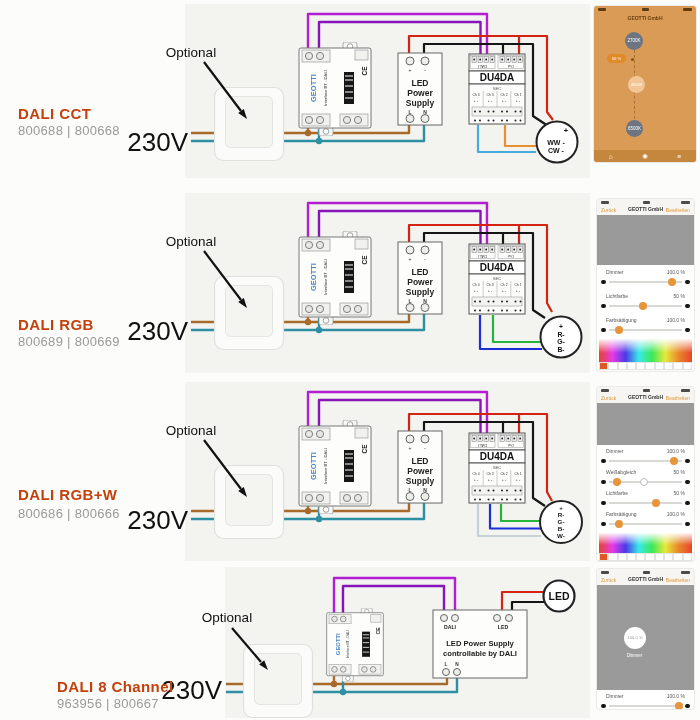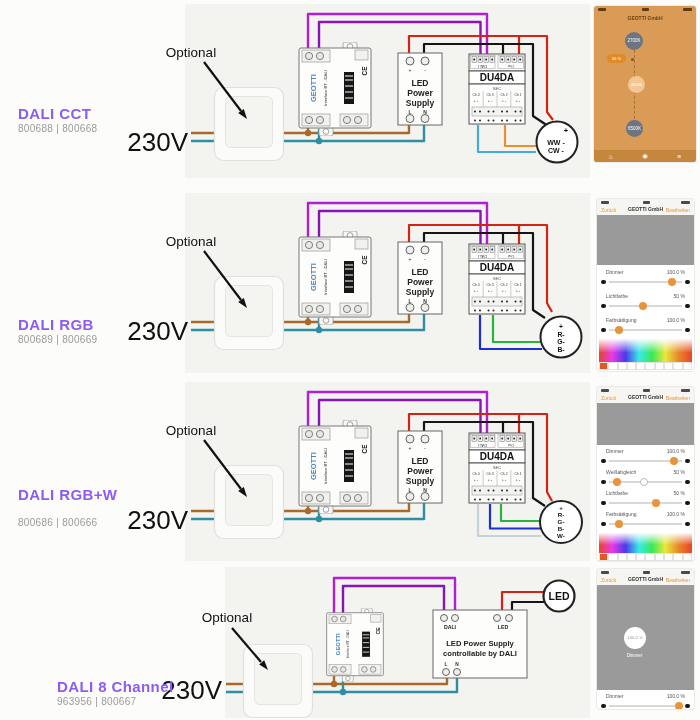--- a/index.html
+++ b/index.html
@@ -1,20 +1,20 @@
 <!DOCTYPE html>
 <html><head>
 <meta charset="utf-8">
 <style>
   html,body{margin:0;padding:0}
   body{width:700px;height:720px;position:relative;background:#fcfcfb;
        font-family:"Liberation Sans",sans-serif;overflow:hidden}
   svg text{font-family:"Liberation Sans",sans-serif}
-  .rowlabel{position:absolute;color:#8b5cf6;font-size:15px;font-weight:600;letter-spacing:.4px}
-  .rowcodes{position:absolute;color:#9a9a9a;font-size:10px;letter-spacing:.3px}
+  .rowlabel{position:absolute;color:#c2410c;font-size:15px;font-weight:600;letter-spacing:.4px}
+  .rowcodes{position:absolute;color:#9a9a9a;font-size:13px;letter-spacing:.3px}
   .phone{position:absolute;border-radius:3px;overflow:hidden;box-shadow:0 0 0 1px rgba(0,0,0,.07)}
   .p-nav{position:absolute;top:0;left:0;right:0;height:16px;background:#f6f5f2;border-bottom:.5px solid #dcd9d4}
   .p-status{position:absolute;top:2px;left:4px;right:4px;height:3px}
   .sb{position:absolute;height:2.5px;background:#4a4a4a;border-radius:1px}
   .p-navl{position:absolute;left:4px;top:7.5px;font-size:5px;color:#e09a3c}
   .p-navr{position:absolute;right:4px;top:7.5px;font-size:5px;color:#e09a3c}
   .p-navt{position:absolute;left:14px;right:14px;top:7px;text-align:center;font-size:5px;font-weight:bold;color:#333;white-space:nowrap;overflow:hidden}
   .gray{position:absolute;left:0;right:0;background:#9b9a9b}
   .srow{position:absolute;left:4px;right:4px;height:21px}
   .slbl{position:absolute;left:5px;top:0;font-size:5px;color:#555}
@@ -291,21 +291,21 @@
     <polygon points="247,497 243.8,486.9 238.2,491.1"></polygon>
     <polygon points="268,670 264.2,660.2 259.2,664.4"></polygon>
   </g>
 </svg>
 
 <div class="rowlabel" style="left:18px;top:105px">DALI CCT</div>
 <div class="rowcodes" style="left:18px;top:123px">800688 | 800668</div>
 <div class="rowlabel" style="left:18px;top:316px">DALI RGB</div>
 <div class="rowcodes" style="left:18px;top:334px">800689 | 800669</div>
 <div class="rowlabel" style="left:18px;top:486px">DALI RGB+W</div>
-<div class="rowcodes" style="left:18px;top:517px">800686 | 800666</div>
+<div class="rowcodes" style="left:18px;top:506px">800686 | 800666</div>
 <div class="rowlabel" style="left:57px;top:678px">DALI 8 Channel</div>
 <div class="rowcodes" style="left:57px;top:696px">963956 | 800667</div>
 
 <div class="phone" style="left:594px;top:6px;width:102px;height:156px;background:#d99b56">
   <div class="p-status">
     <span class="sb" style="left:0;width:8px;background:#5e3c12"></span>
     <span class="sb" style="left:44px;width:7px;background:#5e3c12"></span>
     <span class="sb" style="right:0;width:9px;background:#5e3c12"></span>
   </div>
   <div style="position:absolute;left:0;right:0;top:9px;text-align:center;font-size:5px;font-weight:bold;color:#6b4210">GEOTTI GmbH</div>

